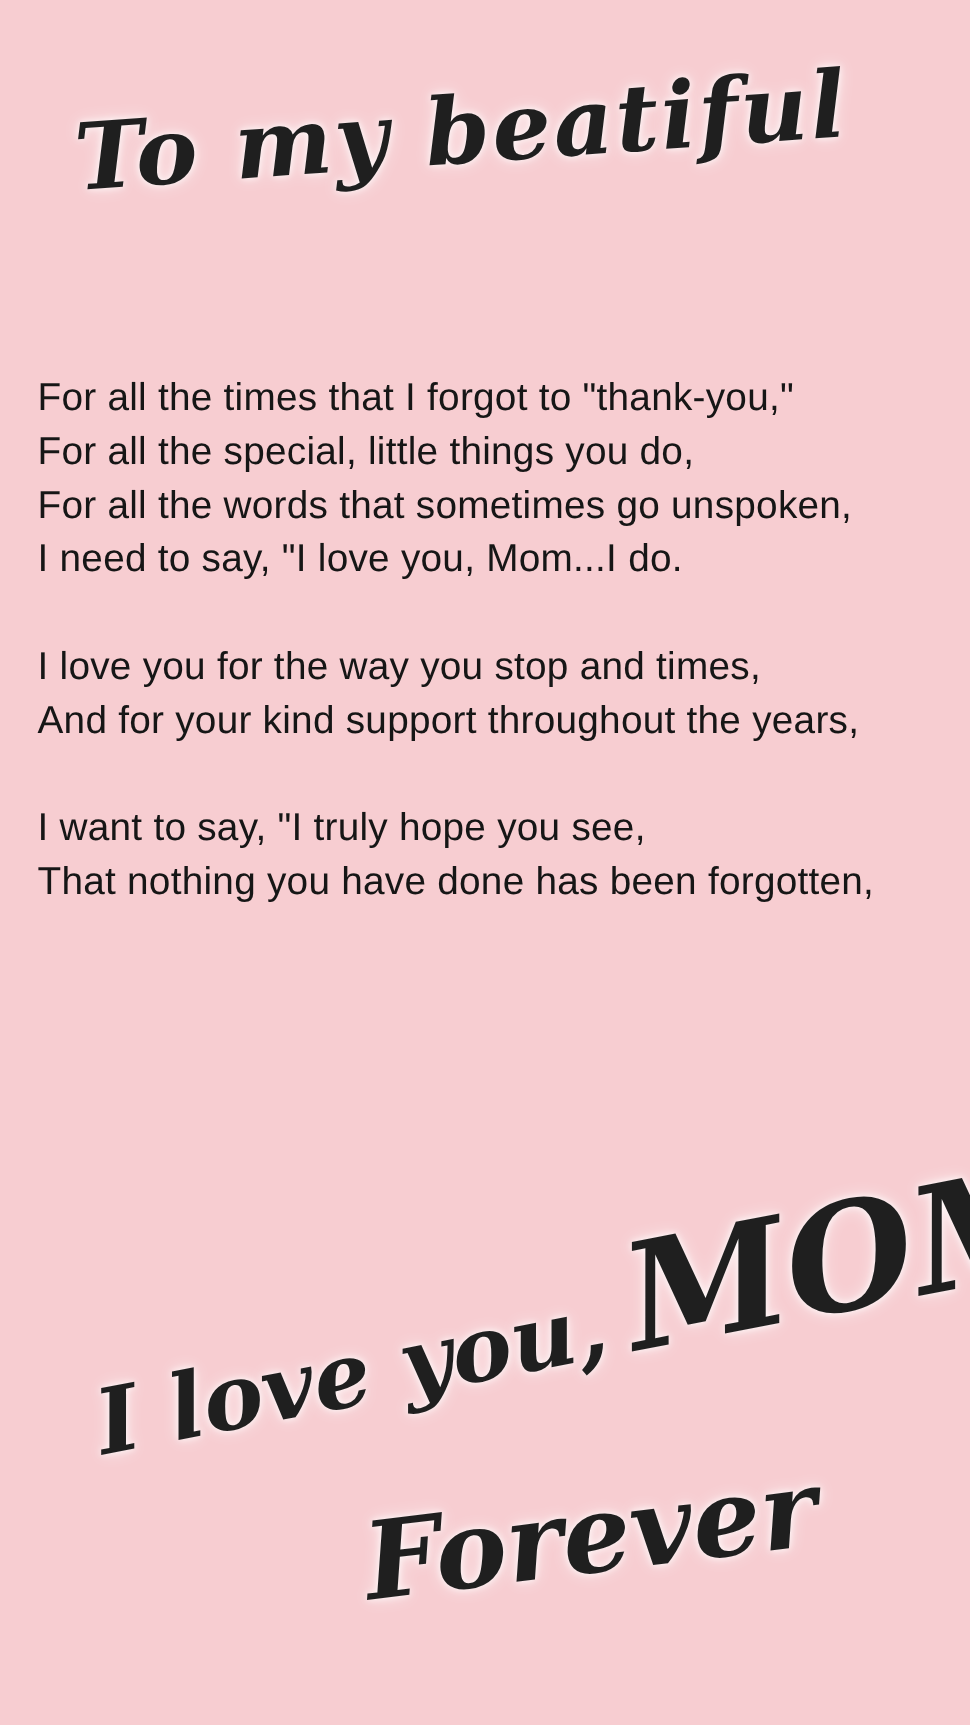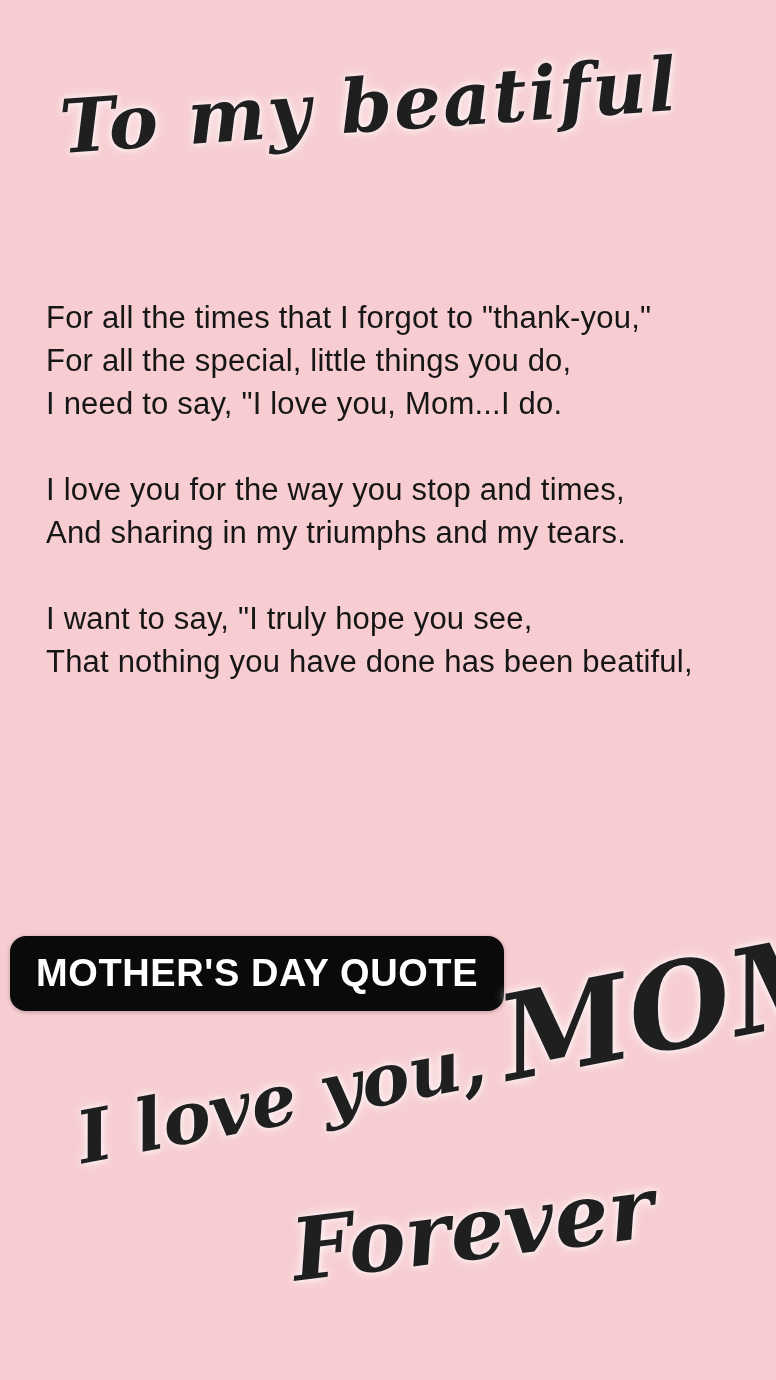--- a/index.html
+++ b/index.html
@@ -33,21 +33,21 @@
     top: 226px;
     font-size: 62px;
     letter-spacing: 2px;
     color: #1b1b1b;
   }
   #poem {
     position: absolute;
     left: 30px;
     top: 296px;
   }
-  .stanza { margin: 0 0 43px 16px; }
+  .stanza { margin: 0 0 43px 0; }
   .poem-line {
     font-size: 31px;
     line-height: 43px;
     letter-spacing: 0.2px;
     white-space: nowrap;
   }
   #badge {
     position: absolute;
     left: 10px;
     top: 936px;
@@ -82,35 +82,33 @@
 
 <div id="canvas" style="background-color: rgb(247, 205, 209);">
 
   <div id="greeting" class="script">To my beatiful</div>
 
 
   <div id="poem" style="color: rgb(22, 22, 22);">
     <div class="stanza">
       <div class="poem-line">For all the times that I forgot to "thank-you,"</div>
       <div class="poem-line">For all the special, little things you do,</div>
+      <div class="poem-line">For all the words that sometimes go unspoken,</div>
       <div class="poem-line">I need to say, "I love you, Mom...I do.</div>
     </div>
     <div class="stanza">
       <div class="poem-line">I love you for the way you stop and times,</div>
-      <div class="poem-line">And sharing in my triumphs and my tears.</div>
+      <div class="poem-line">And for your kind support throughout the years,</div>
     </div>
     <div class="stanza">
       <div class="poem-line">I want to say, "I truly hope you see,</div>
-      <div class="poem-line">That nothing you have done has been beatiful,</div>
+      <div class="poem-line">That nothing you have done has been forgotten,</div>
     </div>
   </div>
 
-  <div id="badge" style="background-color: rgb(10, 10, 10);">
-    <div id="badge-label" style="color: rgb(255, 255, 255);">MOTHER'S DAY QUOTE</div>
-  </div>
 
   <div id="love-line" class="script">
     <span class="small-script">I love you,</span><span class="big-script">MOM!</span>
   </div>
 
   <div id="forever" class="script">Forever</div>
 
 </div>
 
 </body></html>

